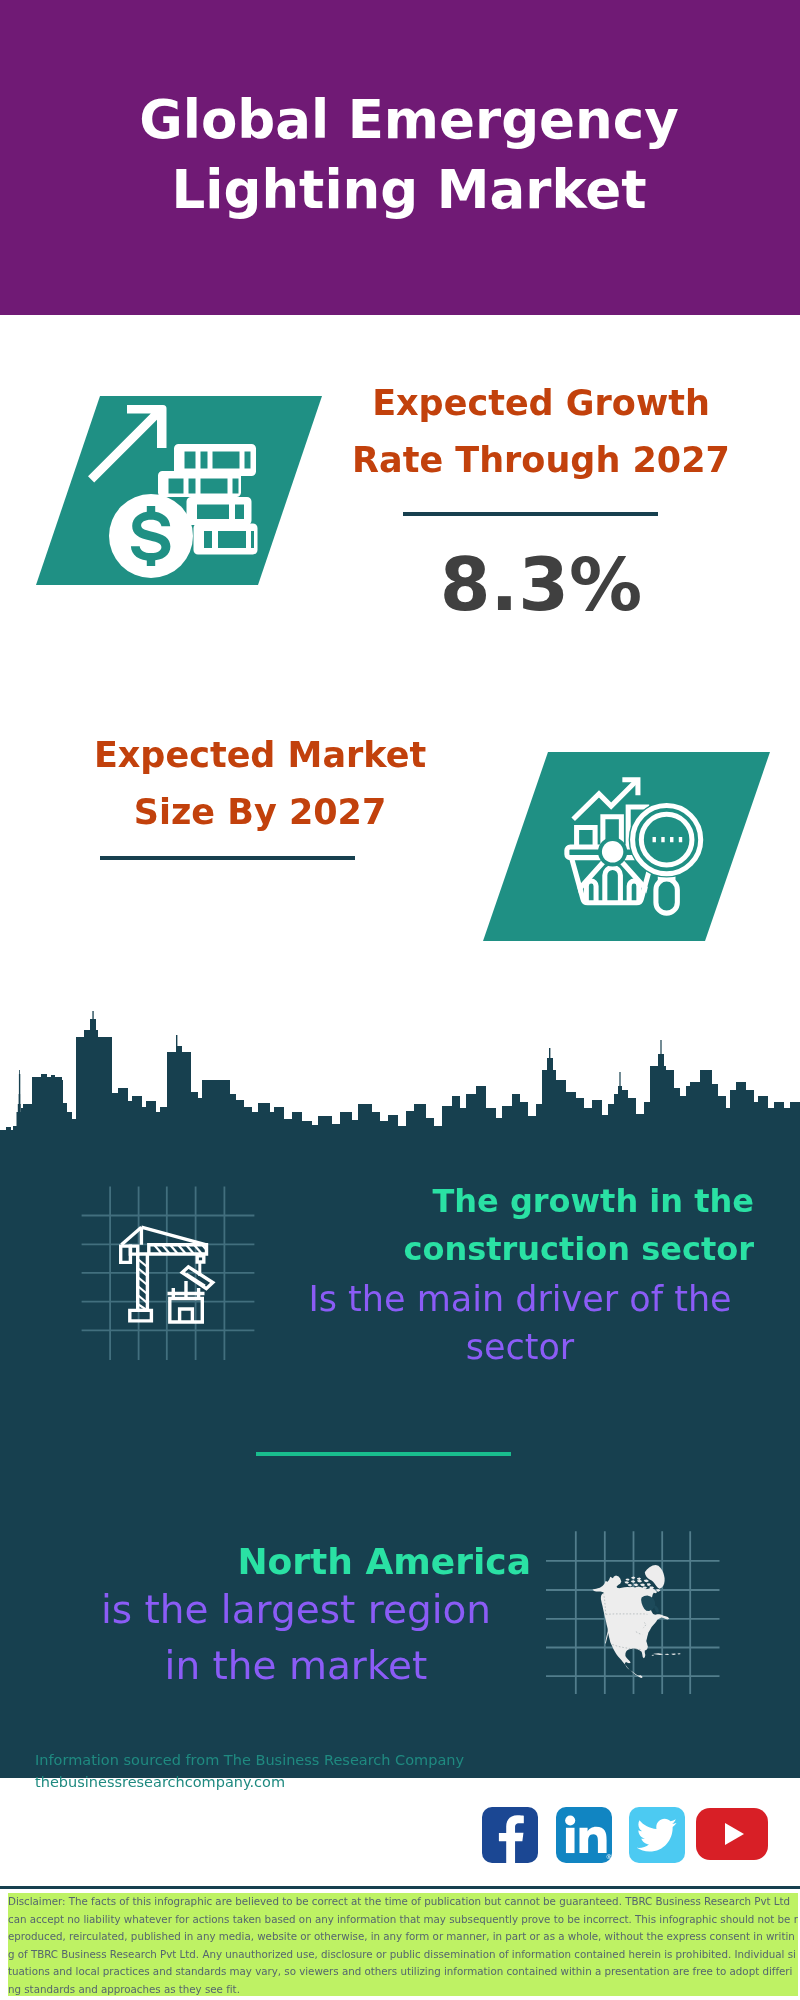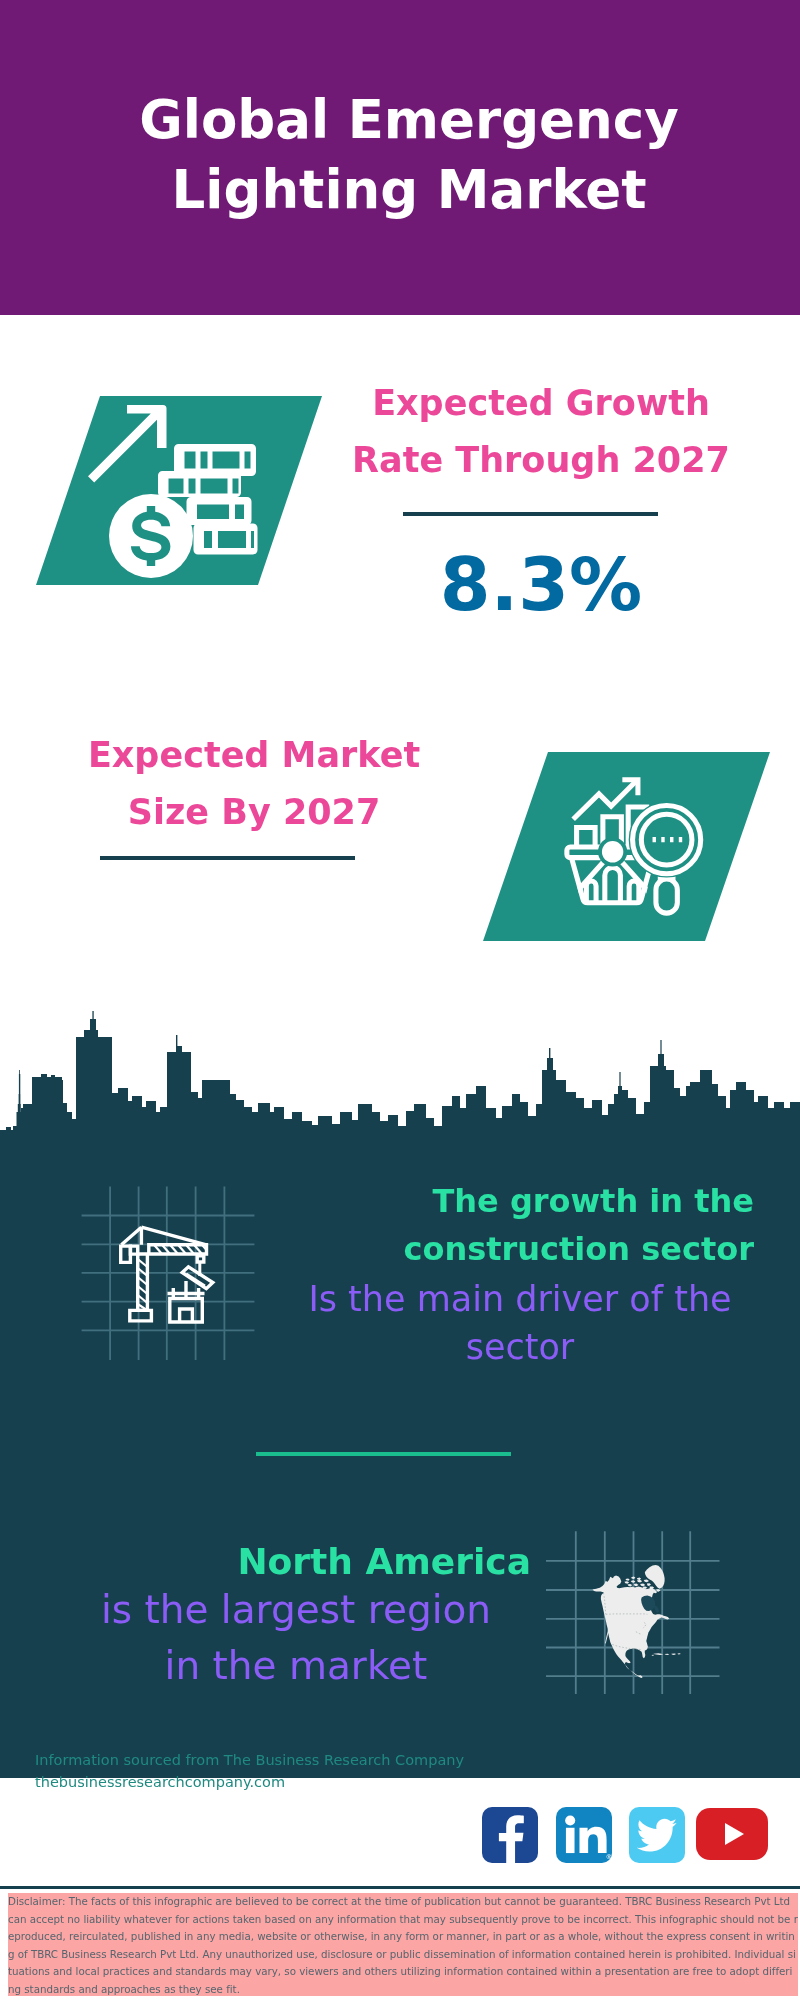--- a/index.html
+++ b/index.html
@@ -6,37 +6,37 @@
   body{width:800px;height:2000px;background:#fff;font-family:"DejaVu Sans",sans-serif;overflow:hidden;}
   .page{position:relative;width:800px;height:2000px;background:#fff;}
 
   
   .header{position:absolute;left:0;top:0;width:800px;height:315px;background:#701a75;}
   .header h1{margin:0;position:absolute;left:9px;top:85px;width:800px;text-align:center;color:#fff;
              font-size:53px;line-height:70px;font-weight:bold;letter-spacing:0px;}
 
   
   .para{position:absolute;background:#1f9084;}
-  .stat-title{position:absolute;color:#ec4899;font-weight:bold;font-size:35px;line-height:57px;text-align:center;}
+  .stat-title{position:absolute;color:#c2410c;font-weight:bold;font-size:35px;line-height:57px;text-align:center;}
   .stat-rule{position:absolute;background:#17404f;height:4px;}
-  .stat-value{position:absolute;color:#0369a1;font-weight:bold;font-size:73px;line-height:70px;text-align:center;}
+  .stat-value{position:absolute;color:#404040;font-weight:bold;font-size:73px;line-height:70px;text-align:center;}
 
   
   .lower{position:absolute;left:0;top:1140px;width:800px;height:638px;background:#17404f;}
   .skyline{position:absolute;left:0;top:1008px;width:800px;height:138px;}
 
   .drive-head{position:absolute;color:#2ae1a4;font-weight:bold;font-size:32px;line-height:48px;text-align:right;}
   .drive-sub{position:absolute;color:#8b5cf6;font-size:35px;line-height:48px;text-align:center;}
   .divider{position:absolute;background:#19bd8e;height:4px;}
 
   
   .footer{position:absolute;left:0;top:1778px;width:800px;height:108px;background:#fff;}
   .foot-text{position:absolute;color:#1f8a80;font-size:14.5px;line-height:22px;}
   .social{position:absolute;width:56px;height:56px;border-radius:10px;display:block;overflow:hidden;}
-  .disclaimer{position:absolute;left:0;top:1897px;width:800px;height:103px;background:#fca5a5;
+  .disclaimer{position:absolute;left:0;top:1897px;width:800px;height:103px;background:#bef264;
               color:#55666e;font-size:10.3px;line-height:17.6px;word-break:break-all;
               text-align:left;letter-spacing:-0.02px;}
   .rule{position:absolute;background:#17404f;}
 </style>
 </head>
 <body>
 
 <div class="page">
 
   <div class="header">
@@ -117,21 +117,21 @@
       <path d="M98 99 h19 v13 h-19 z" fill="#1f9084" stroke="#1f9084" stroke-width="3.5"></path>
       <path d="M101 101 h13 v9 h-13 z"></path>
       <rect x="96.5" y="110" width="22" height="35" rx="11" stroke-linejoin="round" fill="#1f9084"></rect>
 
       <circle cx="107.5" cy="69.5" r="35" fill="#1f9084" stroke="#1f9084" stroke-width="8"></circle>
       <circle cx="107.5" cy="69.5" r="35"></circle>
       <circle cx="107.5" cy="69.5" r="26"></circle>
       <path d="M93 69.5 h3.5 M102 69.5 h3.5 M111 69.5 h3.5 M120 69.5 h3.5" stroke-width="5.4"></path>
     </g>
   </svg>
-  <div class="stat-title" style="left:62px;top:727px;width:384px;">
+  <div class="stat-title" style="left:68px;top:727px;width:384px;">
     <span>Expected Market</span><br>
     <span>Size By 2027</span>
   </div>
   <div class="stat-rule" style="left:100px;top:856px;width:255px;"></div>
 
   <div class="lower"></div>
   <svg class="skyline" viewBox="0 0 800 138" preserveAspectRatio="none" style="height:138px;">
     <path fill="#17404f" d="M0 138 L0.0 138 L0.0 122.0 L6.0 122.0 L6.0 119.0 L11.0 119.0 L11.0 122.0 L13.0 122.0 L13.0 118.0 L16.5 118.0 L16.5 104.0 L17.8 104.0 L17.8 96.0 L18.6 96.0 L18.6 86.0 L18.9 86.0 L18.9 66.0 L19.2 66.0 L19.2 62.0 L20.0 62.0 L20.0 66.0 L20.3 66.0 L20.3 86.0 L20.4 86.0 L20.4 96.0 L20.8 96.0 L20.8 104.0 L21.0 104.0 L21.0 100.0 L23.0 100.0 L23.0 96.0 L32.0 96.0 L32.0 69.0 L41.0 69.0 L41.0 66.0 L47.0 66.0 L47.0 69.0 L51.0 69.0 L51.0 67.0 L55.0 67.0 L55.0 69.0 L62.0 69.0 L62.0 72.0 L63.0 72.0 L63.0 95.0 L67.0 95.0 L67.0 104.0 L72.0 104.0 L72.0 111.0 L76.0 111.0 L76.0 29.0 L84.0 29.0 L84.0 22.0 L90.0 22.0 L90.0 11.0 L92.4 11.0 L92.4 3.0 L93.7 3.0 L93.7 11.0 L96.0 11.0 L96.0 22.0 L98.0 22.0 L98.0 29.0 L112.0 29.0 L112.0 85.0 L118.0 85.0 L118.0 80.0 L128.0 80.0 L128.0 93.0 L132.0 93.0 L132.0 88.0 L142.0 88.0 L142.0 99.0 L146.0 99.0 L146.0 93.0 L156.0 93.0 L156.0 104.0 L160.0 104.0 L160.0 99.0 L167.0 99.0 L167.0 44.0 L176.0 44.0 L176.0 27.0 L177.4 27.0 L177.4 38.0 L182.0 38.0 L182.0 44.0 L191.0 44.0 L191.0 84.0 L198.0 84.0 L198.0 90.0 L202.0 90.0 L202.0 72.0 L230.0 72.0 L230.0 86.0 L236.0 86.0 L236.0 92.0 L244.0 92.0 L244.0 99.0 L252.0 99.0 L252.0 104.0 L258.0 104.0 L258.0 95.0 L270.0 95.0 L270.0 104.0 L274.0 104.0 L274.0 99.0 L284.0 99.0 L284.0 111.0 L292.0 111.0 L292.0 104.0 L302.0 104.0 L302.0 113.0 L312.0 113.0 L312.0 117.0 L318.0 117.0 L318.0 108.0 L332.0 108.0 L332.0 116.0 L340.0 116.0 L340.0 104.0 L352.0 104.0 L352.0 112.0 L358.0 112.0 L358.0 96.0 L372.0 96.0 L372.0 104.0 L380.0 104.0 L380.0 113.0 L388.0 113.0 L388.0 107.0 L398.0 107.0 L398.0 118.0 L406.0 118.0 L406.0 103.0 L414.0 103.0 L414.0 96.0 L426.0 96.0 L426.0 110.0 L434.0 110.0 L434.0 118.0 L442.0 118.0 L442.0 98.0 L452.0 98.0 L452.0 88.0 L460.0 88.0 L460.0 100.0 L466.0 100.0 L466.0 86.0 L476.0 86.0 L476.0 78.0 L486.0 78.0 L486.0 100.0 L496.0 100.0 L496.0 110.0 L502.0 110.0 L502.0 98.0 L512.0 98.0 L512.0 86.0 L520.0 86.0 L520.0 94.0 L528.0 94.0 L528.0 108.0 L536.0 108.0 L536.0 96.0 L542.0 96.0 L542.0 62.0 L547.0 62.0 L547.0 50.0 L549.0 50.0 L549.0 40.0 L550.4 40.0 L550.4 50.0 L553.0 50.0 L553.0 62.0 L556.0 62.0 L556.0 72.0 L566.0 72.0 L566.0 84.0 L576.0 84.0 L576.0 90.0 L584.0 90.0 L584.0 100.0 L592.0 100.0 L592.0 92.0 L602.0 92.0 L602.0 107.0 L608.0 107.0 L608.0 96.0 L614.0 96.0 L614.0 86.0 L618.0 86.0 L618.0 78.0 L619.4 78.0 L619.4 64.0 L620.6 64.0 L620.6 78.0 L622.0 78.0 L622.0 82.0 L628.0 82.0 L628.0 90.0 L636.0 90.0 L636.0 106.0 L644.0 106.0 L644.0 94.0 L650.0 94.0 L650.0 58.0 L658.0 58.0 L658.0 46.0 L660.4 46.0 L660.4 32.0 L661.6 32.0 L661.6 46.0 L664.0 46.0 L664.0 58.0 L666.0 58.0 L666.0 62.0 L674.0 62.0 L674.0 80.0 L680.0 80.0 L680.0 88.0 L686.0 88.0 L686.0 78.0 L690.0 78.0 L690.0 74.0 L700.0 74.0 L700.0 62.0 L712.0 62.0 L712.0 76.0 L718.0 76.0 L718.0 88.0 L726.0 88.0 L726.0 100.0 L730.0 100.0 L730.0 82.0 L736.0 82.0 L736.0 74.0 L746.0 74.0 L746.0 82.0 L754.0 82.0 L754.0 94.0 L758.0 94.0 L758.0 88.0 L768.0 88.0 L768.0 100.0 L774.0 100.0 L774.0 94.0 L784.0 94.0 L784.0 100.0 L790.0 100.0 L790.0 94.0 L800 94.0 L800 138 Z"></path>
   </svg>
 

